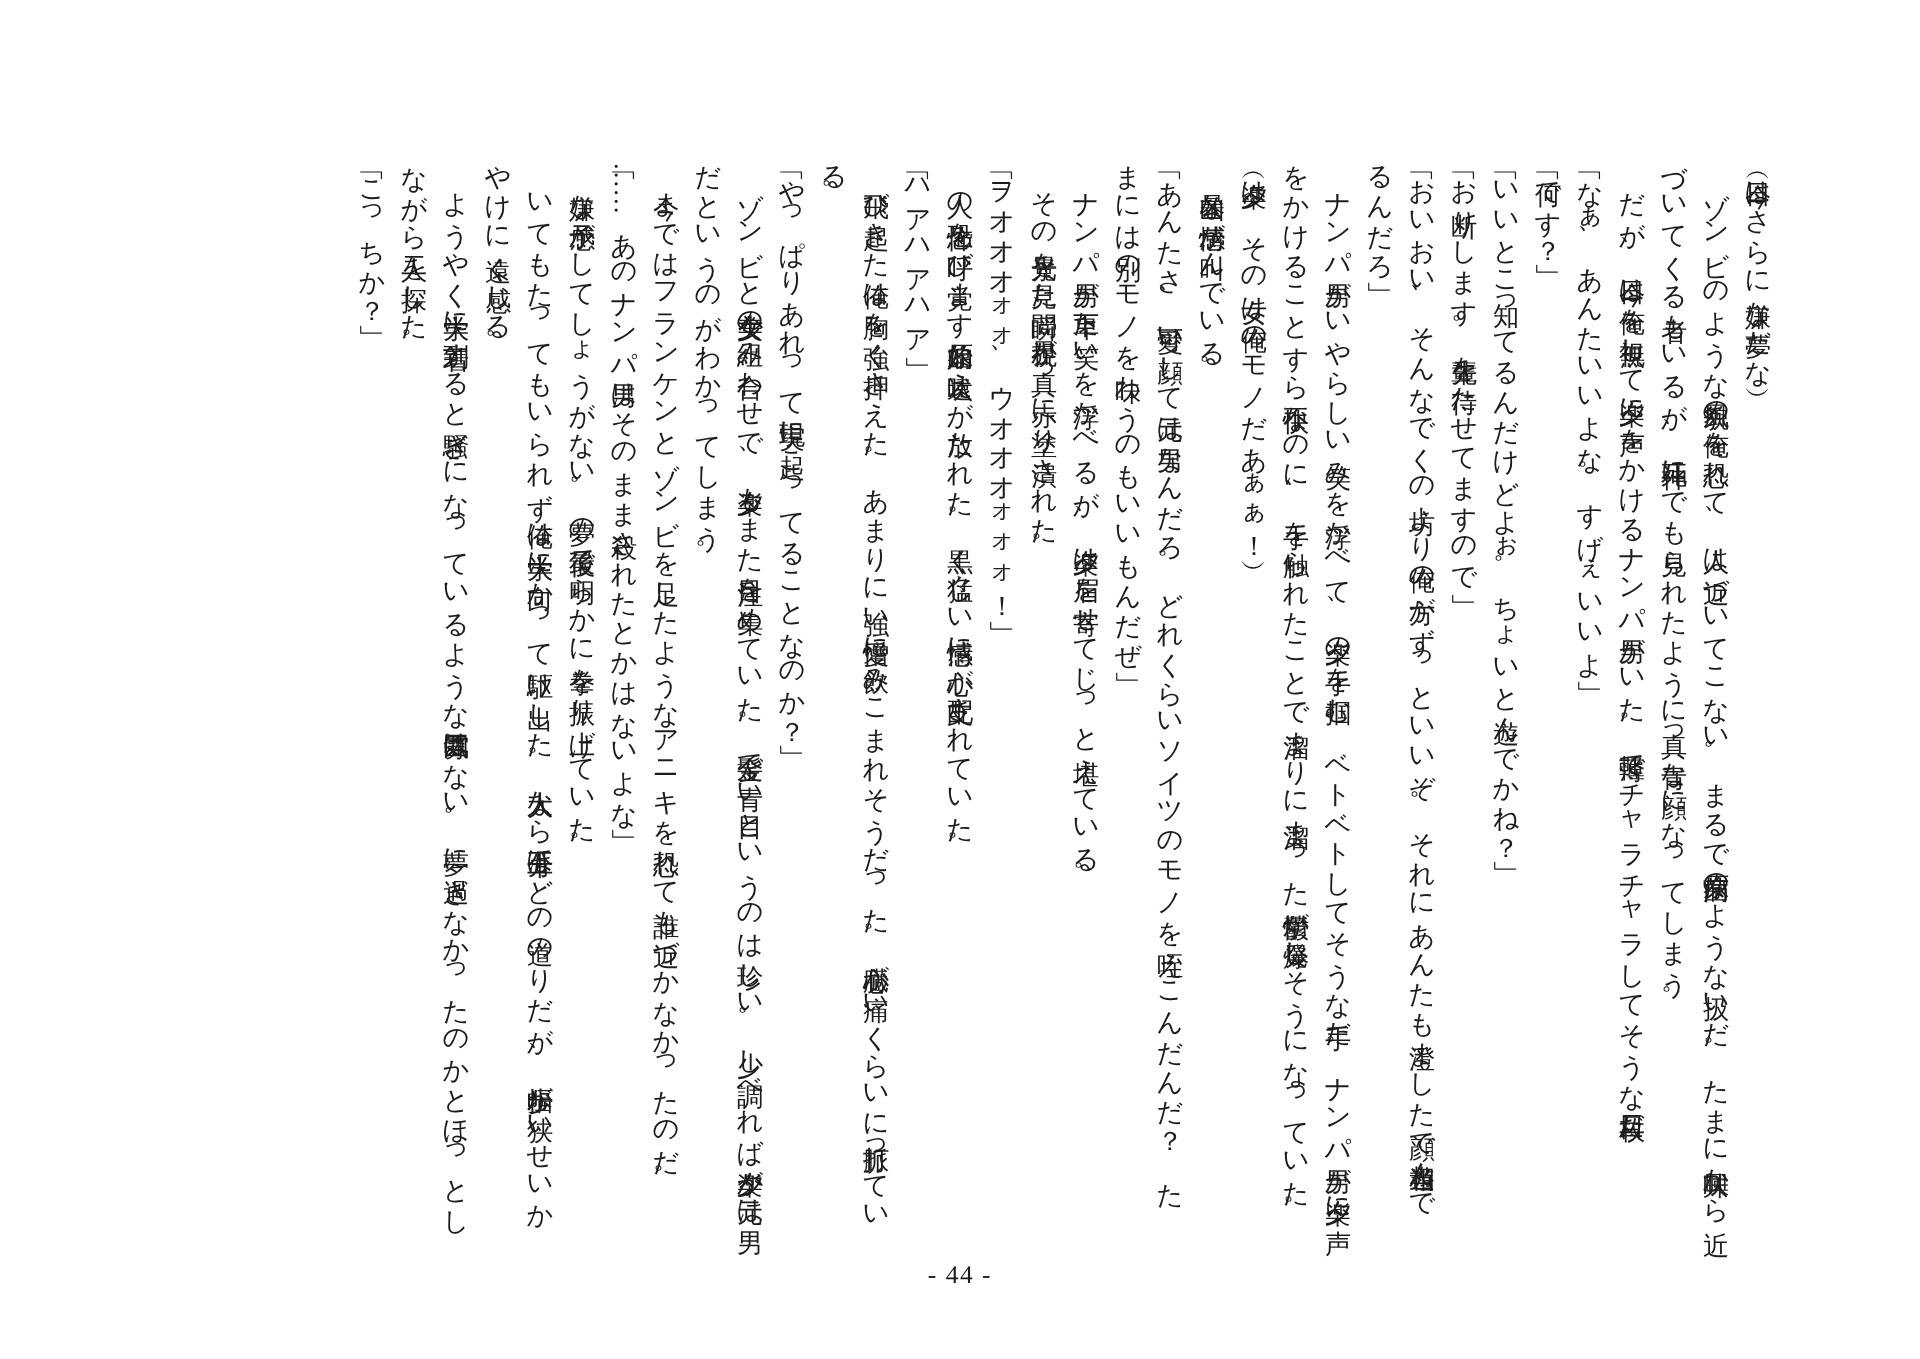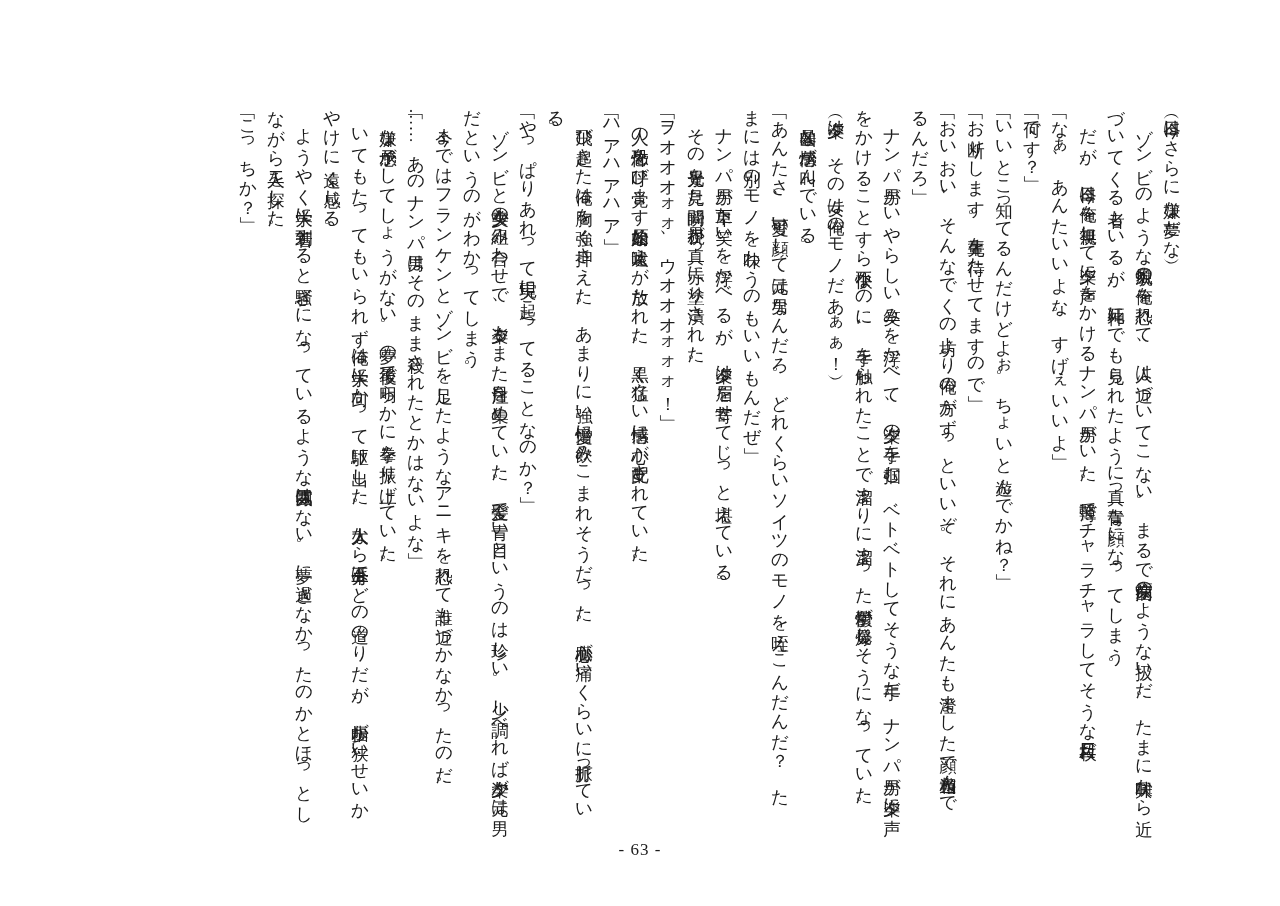--- a/index.html
+++ b/index.html
@@ -76,15 +76,15 @@
     <p class="para-quote">「やっぱりあれって現実に起こってることなのか？」</p>
     <p class="para-plain">ゾンビと美少女の組み合わせで、夕楽もまた注目を集めていた。金髪で青い目というのは珍しい。少し調べれば夕楽が元は男だというのがわかってしまう。</p>
     <p class="para-plain">今まではフランケンとゾンビを足したようなアニキを恐れて誰も近づかなかったのだ。</p>
     <p class="para-quote">「……あのナンパ男はそのまま殺されたとかはないよな」</p>
     <p class="para-plain">嫌な予感がしてしょうがない。夢の最後で明らかに拳を振り上げていた。</p>
     <p class="para-plain">いてもたってもいられず俺は大学に向かって駆け出した。大人なら十五分ほどの道のりだが、歩幅が狭いせいかやけに遠く感じる。</p>
     <p class="para-plain">ようやく大学に到着すると騒ぎになっているような雰囲気はない。夢に過ぎなかったのかとほっとしながら二人を探した。</p>
     <p class="para-quote">「こっちか？」</p>
   </div>
 
-  <div class="page-number">- 63 -</div>
+  <div class="page-number">- 44 -</div>
 
 </div>
 
 </body></html>

